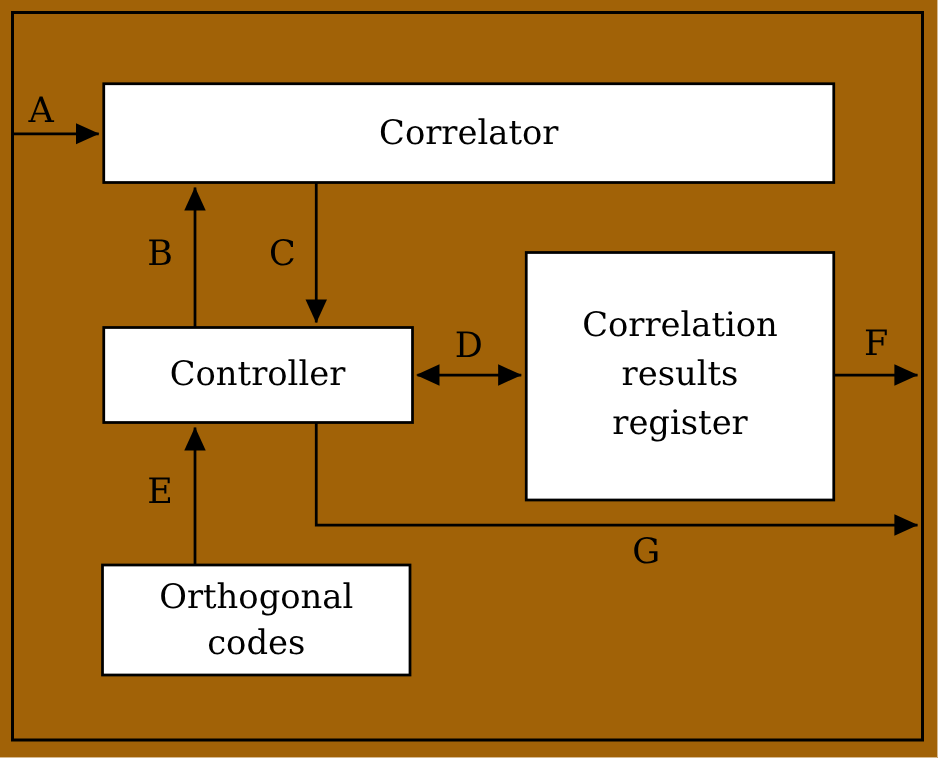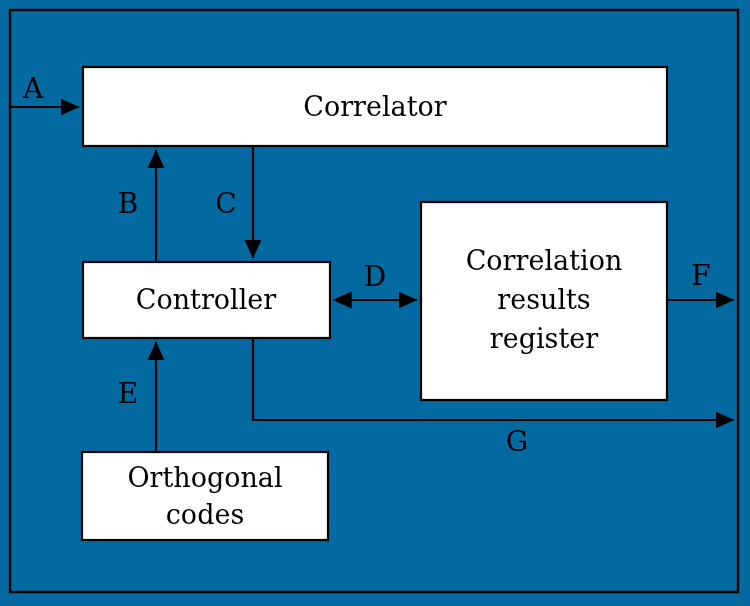--- a/index.html
+++ b/index.html
@@ -7,21 +7,21 @@
     padding: 0;
     background: #ffffff;
   }
   body {
     font-family: "DejaVu Serif", "Liberation Serif", serif;
   }
   #diagram-root {
     position: relative;
     width: 750px;
     height: 606px;
-    background: #0369a1;
+    background: #a16207;
     overflow: hidden;
   }
   #diagram-svg {
     position: absolute;
     top: 0;
     left: 0;
     width: 750px;
     height: 606px;
   }
   .blk-rect {

